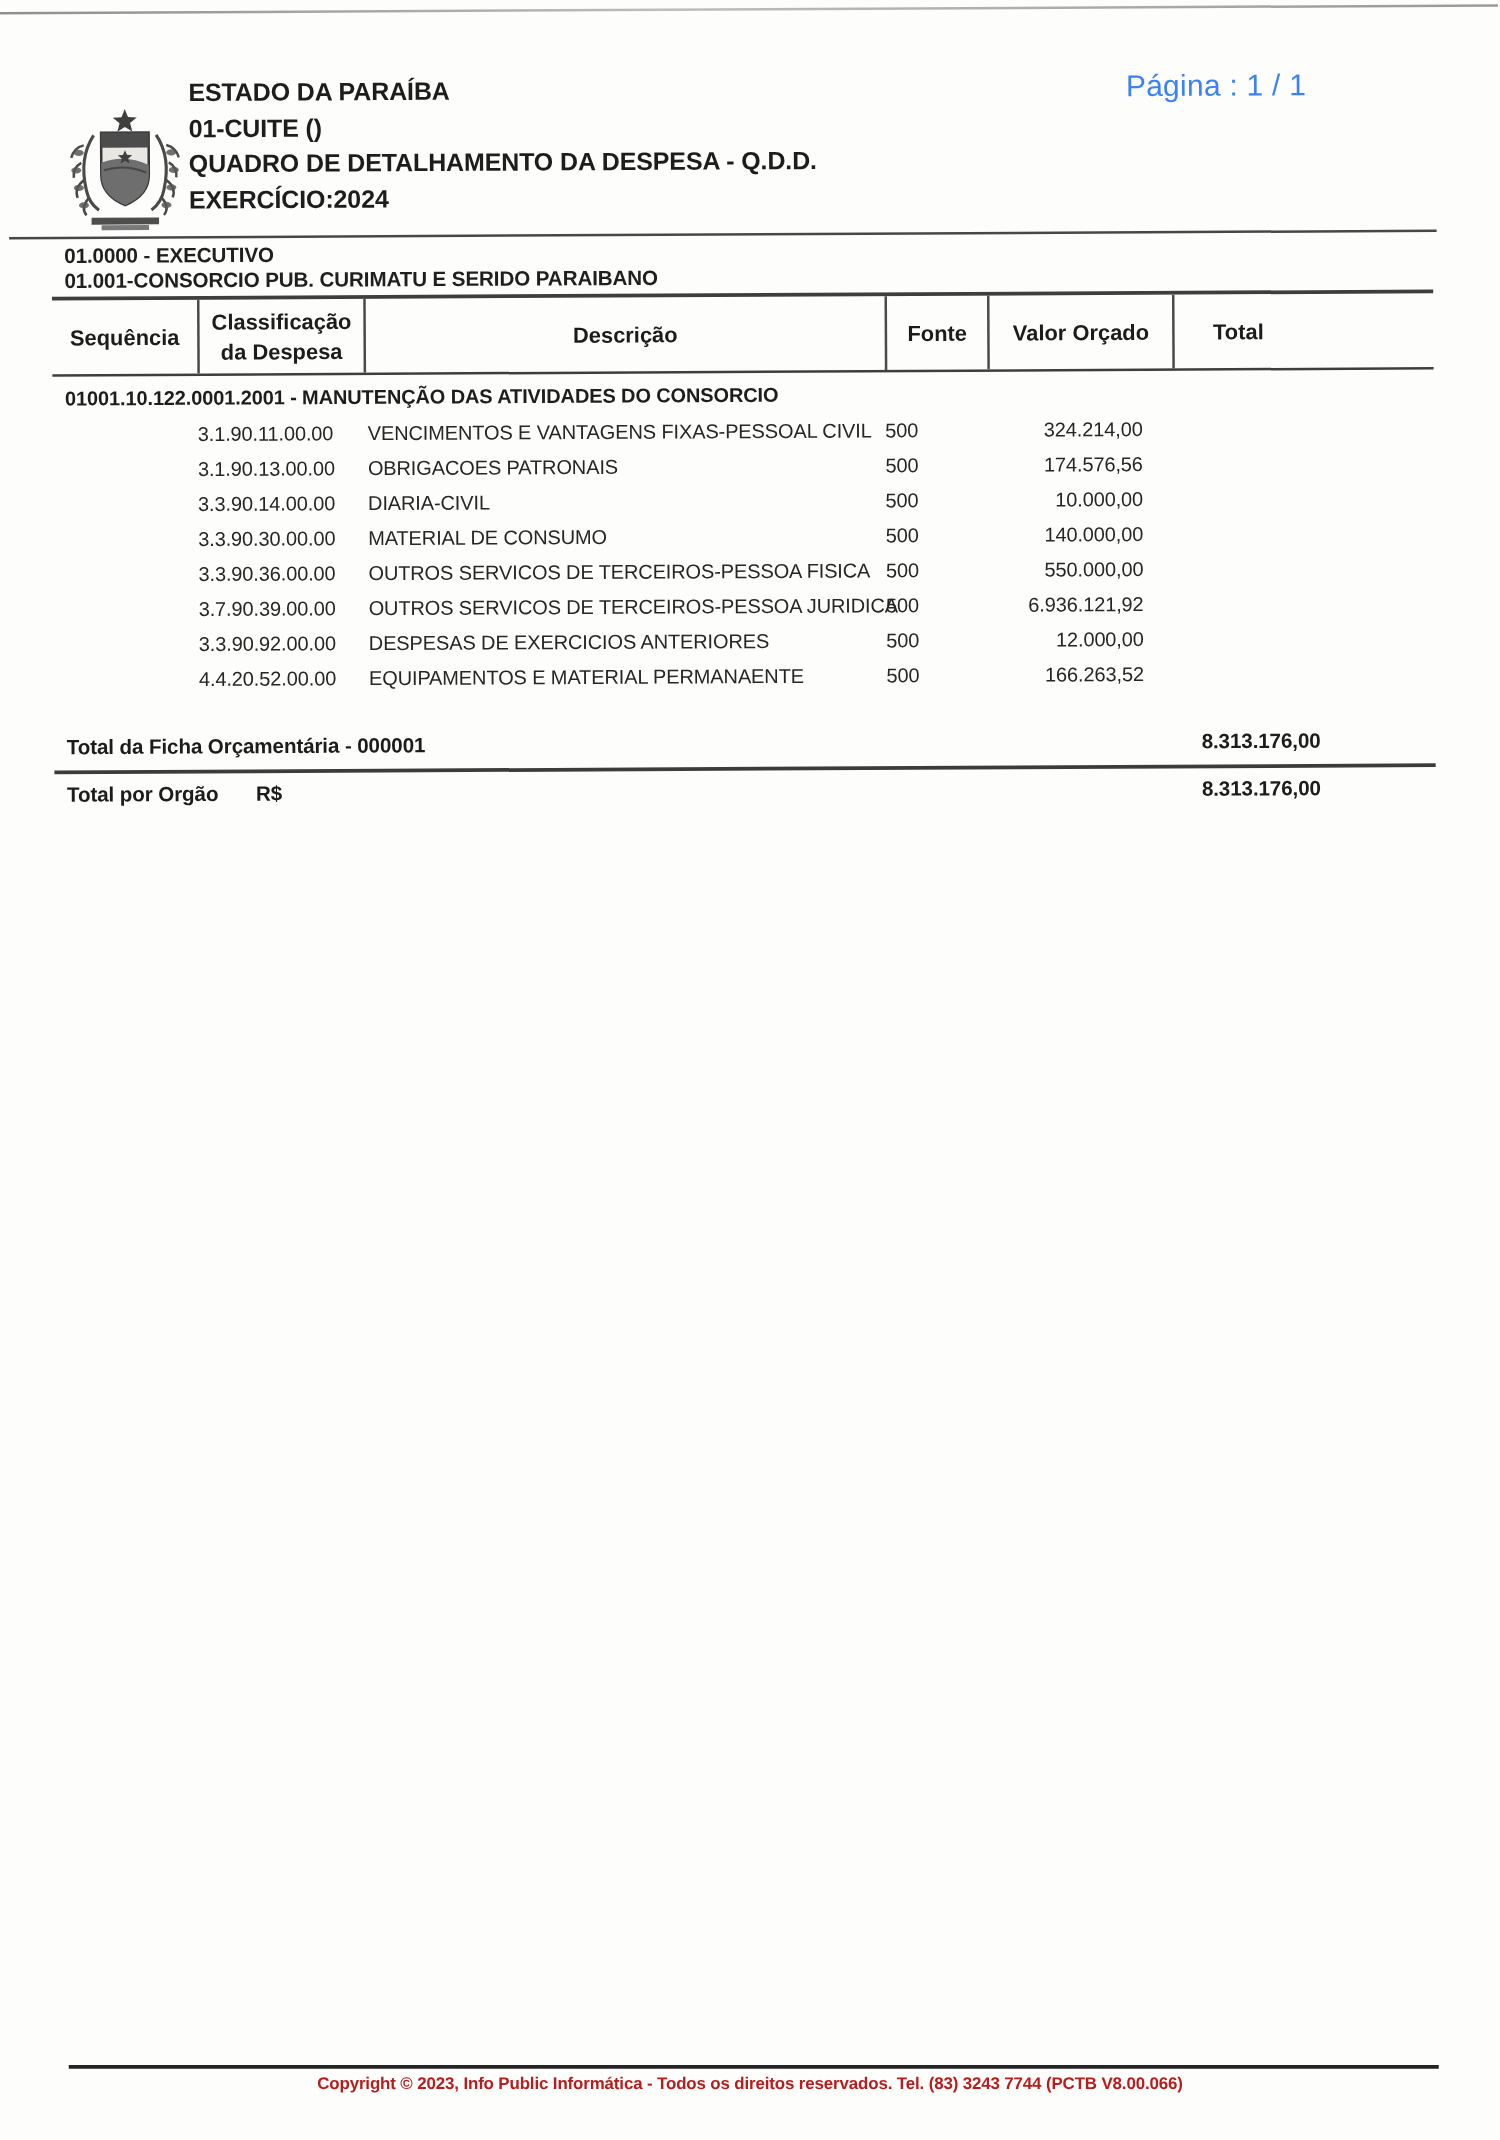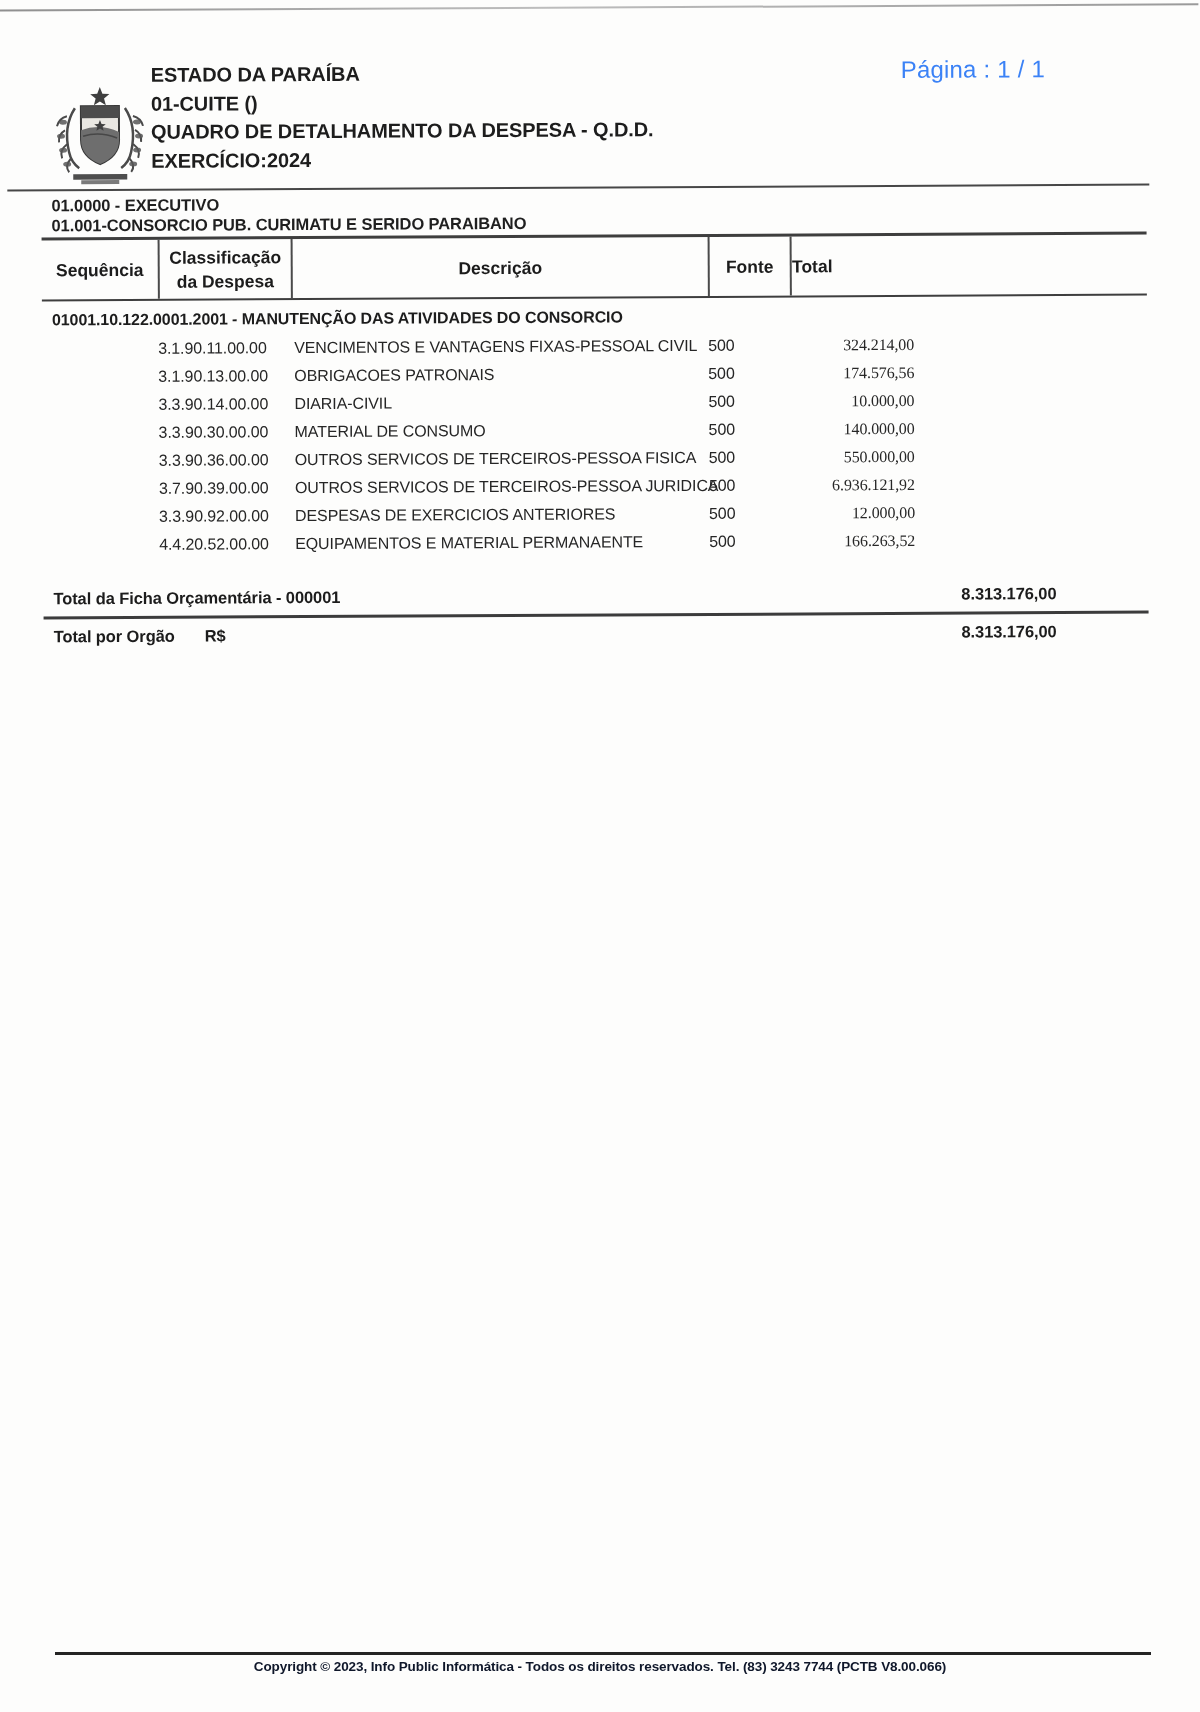--- a/index.html
+++ b/index.html
@@ -35,34 +35,34 @@
   .th + .th { border-left:2px solid #4a4a4a; }
   .th-total { padding-right:105px; }
 
   .group-row { height:34px; line-height:38px; font-weight:bold; font-size:16px;
     padding-left:10px; color:#1d1d1d; letter-spacing:-.1px; }
 
   .row { height:28px; line-height:28px; font-size:16px; color:#262626; letter-spacing:-.1px; }
   .c-class { text-align:left; padding-right:18px; }
   .c-desc  { padding-left:3px; white-space:nowrap; }
   .c-fonte { text-align:left; }
-  .c-valor { text-align:right; padding-right:24px;font-family:Liberation Serif, serif; }
+  .c-valor { text-align:right; padding-right:24px; }
 
   .totals-row { display:flex; justify-content:space-between; font-weight:bold;
     font-size:16.5px; color:#1c1c1c; height:26px; line-height:26px; letter-spacing:-.1px; }
   .tr-ficha { margin-top:26px; }
   .t-label { padding-left:10px; }
   .t-value { padding-right:92px;text-align:right; }
   .t-currency { margin-left:30px; }
   .total-divider { height:2.5px; background:#3c3c3c; margin-top:5px; }
   .tr-orgao { margin-top:4px; }
 
   .footer-rule { position:absolute; top:1652px; left:55px; width:1096px; height:3px; background:#242424; }
   .copyright { position:absolute; top:1659px; left:0; width:1200px; text-align:center;
-    font-weight:bold; font-size:13.5px; color:#0f172a; letter-spacing:-.1px; }
+    font-weight:bold; font-size:13.5px; color:#b91c1c; letter-spacing:-.1px; }
 </style>
 </head>
 <body>
 
 <div class="page">
   <div class="content">
 
     <div class="scan-top-line"></div>
 
     <div class="page-number">Página : 1 / 1</div>
@@ -118,20 +118,23 @@
         <div class="th">
           <span>Classificação</span>
           <span>da Despesa</span>
         </div>
         <div class="th">
           <span>Descrição</span>
         </div>
         <div class="th">
           <span>Fonte</span>
         </div>
+        <div class="th">
+          <span>Valor Orçado</span>
+        </div>
         <div class="th th-total">
           <span>Total</span>
         </div>
       </div>
 
       <div class="group-row">01001.10.122.0001.2001 - MANUTENÇÃO DAS ATIVIDADES DO CONSORCIO</div>
 
       <div class="row">
         <span class="c-seq"></span>
         <span class="c-class">3.1.90.11.00.00</span>

